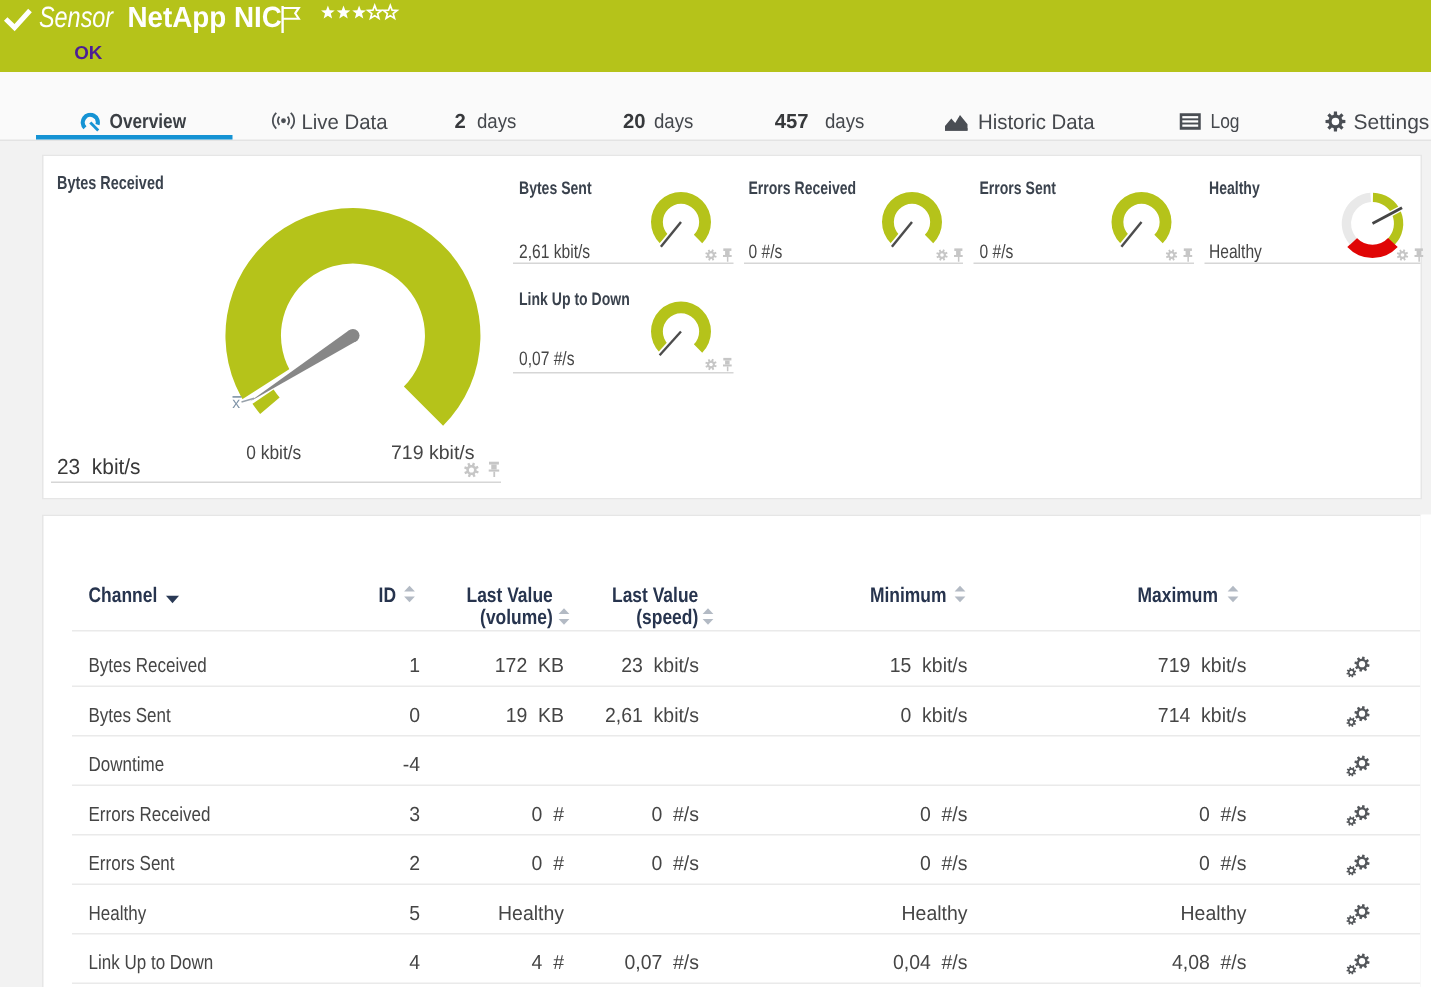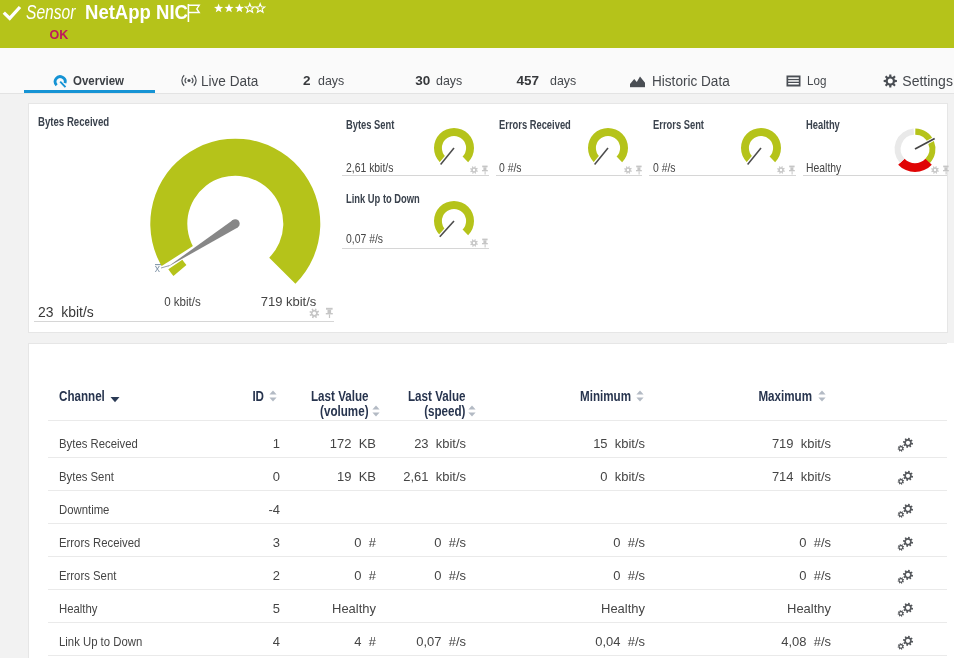--- a/index.html
+++ b/index.html
@@ -15,39 +15,39 @@
     <line x1="1.4" y1="1" x2="1.4" y2="19" stroke="#fff" stroke-width="1.6"></line>
     <path d="M1.4 2.3 H12.2 L9.8 5.9 L12.2 9.5 H1.4" fill="none" stroke="#fff" stroke-width="1.4"></path>
   </svg>
 <svg style="position:absolute;left:210px;top:0" width="62" height="17">
     <polygon points="8.6,3.6 9.78,6.77 13.17,6.92 10.52,9.02 11.42,12.28 8.6,10.42 5.78,12.28 6.68,9.02 4.03,6.92 7.42,6.77" fill="#fff"></polygon>
     <polygon points="19,3.6 20.18,6.77 23.57,6.92 20.92,9.02 21.82,12.28 19,10.42 16.18,12.28 17.08,9.02 14.43,6.92 17.82,6.77" fill="#fff"></polygon>
     <polygon points="29.4,3.6 30.58,6.77 33.97,6.92 31.32,9.02 32.22,12.28 29.4,10.42 26.58,12.28 27.48,9.02 24.83,6.92 28.22,6.77" fill="#fff"></polygon>
     <polygon points="39.8,3.6 40.98,6.77 44.37,6.92 41.72,9.02 42.62,12.28 39.8,10.42 36.98,12.28 37.88,9.02 35.23,6.92 38.62,6.77" fill="none" stroke="#fff" stroke-width="1.1"></polygon>
     <polygon points="50.2,3.6 51.38,6.77 54.77,6.92 52.12,9.02 53.02,12.28 50.2,10.42 47.38,12.28 48.28,9.02 45.63,6.92 49.02,6.77" fill="none" stroke="#fff" stroke-width="1.1"></polygon>
   </svg>
-<div style="position:absolute;left:49.5px;top:27.5px;font-size:12.5px;color:#be185d;white-space:nowrap;font-weight:bold;">OK</div>
+<div style="position:absolute;left:49.5px;top:27.5px;font-size:12.5px;color:#4c1d95;white-space:nowrap;font-weight:bold;">OK</div>
 <div style="position:absolute;left:0;top:48px;width:954px;height:46px;background:#fafafa;border-bottom:1px solid #e3e3e3"></div>
 <div style="position:absolute;left:24px;top:90px;width:131px;height:3px;background:#1593d4"></div>
 <svg style="position:absolute;left:51.5px;top:74.5px" width="17" height="13">
     <path d="M3.67 11.13 A6.4 6.4 0 1 1 14.29 8.58 L11.62 7.71 A3.6 3.6 0 1 0 5.65 9.15 Z" fill="#1593d4"></path>
     <line x1="8.2" y1="6.6" x2="13.48" y2="12.07" stroke="#1593d4" stroke-width="1.9"></line>
   </svg>
 <div style="position:absolute;left:72.5px;top:73px;font-size:13.5px;color:#3b3f44;white-space:nowrap;font-weight:bold;transform:scaleX(0.85);transform-origin:0 0;">Overview</div>
 <svg style="position:absolute;left:181px;top:74px" width="16" height="13" viewBox="0 0 16 13">
     <circle cx="8" cy="6.5" r="1.6" fill="#4a4e54"></circle>
     <path d="M5.3 3.8 A3.9 3.9 0 0 0 5.3 9.2" fill="none" stroke="#4a4e54" stroke-width="1.2"></path>
     <path d="M10.7 3.8 A3.9 3.9 0 0 1 10.7 9.2" fill="none" stroke="#4a4e54" stroke-width="1.2"></path>
     <path d="M3.2 1.3 A7 7 0 0 0 3.2 11.7" fill="none" stroke="#4a4e54" stroke-width="1.2"></path>
     <path d="M12.8 1.3 A7 7 0 0 1 12.8 11.7" fill="none" stroke="#4a4e54" stroke-width="1.2"></path>
   </svg>
 <div style="position:absolute;left:201.3px;top:73px;font-size:14px;color:#45484d;white-space:nowrap;transform:scaleX(0.97);transform-origin:0 0;">Live Data</div>
 <div style="position:absolute;left:303px;top:73px;font-size:13.5px;color:#37393c;white-space:nowrap;font-weight:bold;">2</div>
 <div style="position:absolute;left:318.3px;top:73px;font-size:13.5px;color:#45484d;white-space:nowrap;transform:scaleX(0.92);transform-origin:0 0;">days</div>
-<div style="position:absolute;left:415.3px;top:73px;font-size:13.5px;color:#37393c;white-space:nowrap;font-weight:bold;">30</div>
+<div style="position:absolute;left:415.3px;top:73px;font-size:13.5px;color:#37393c;white-space:nowrap;font-weight:bold;">20</div>
 <div style="position:absolute;left:436.2px;top:73px;font-size:13.5px;color:#45484d;white-space:nowrap;transform:scaleX(0.92);transform-origin:0 0;">days</div>
 <div style="position:absolute;left:516.5px;top:73px;font-size:13.5px;color:#37393c;white-space:nowrap;font-weight:bold;">457</div>
 <div style="position:absolute;left:549.7px;top:73px;font-size:13.5px;color:#45484d;white-space:nowrap;transform:scaleX(0.92);transform-origin:0 0;">days</div>
 <svg style="position:absolute;left:628.5px;top:73.5px" width="17" height="14" viewBox="0 0 17 14">
     <path d="M1 13 V10 L5.2 5 L7.8 8 L11 2.6 L16 8.8 V13 Z" fill="#4a4e54"></path>
     <rect x="1" y="11.4" width="15" height="1.8" fill="#4a4e54"></rect>
   </svg>
 <div style="position:absolute;left:652.3px;top:73px;font-size:14px;color:#45484d;white-space:nowrap;transform:scaleX(0.97);transform-origin:0 0;">Historic Data</div>
 <svg style="position:absolute;left:785.5px;top:74.5px" width="15" height="12" viewBox="0 0 15 12">
     <rect x="0.5" y="0.5" width="14" height="11" fill="#4a4e54"></rect>

